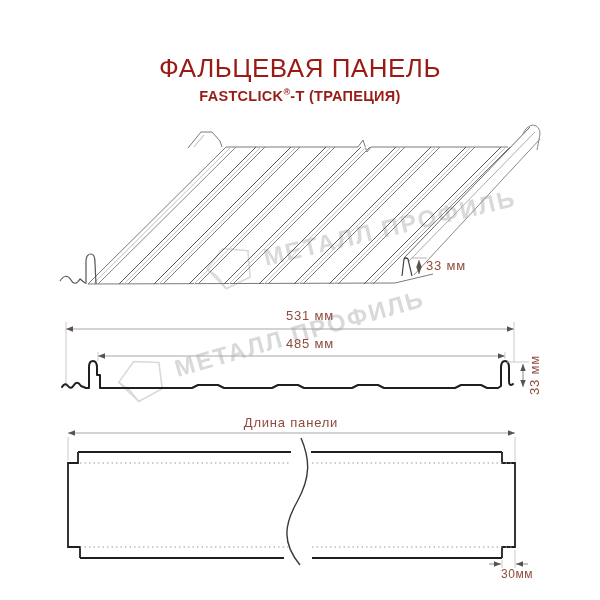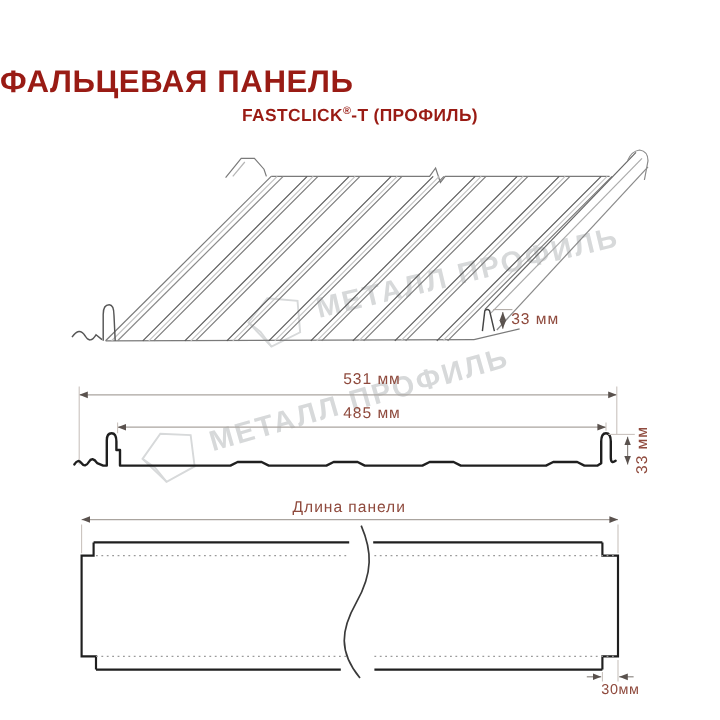--- a/index.html
+++ b/index.html
@@ -1,22 +1,22 @@
 <!DOCTYPE html>
 <html><head>
 <meta charset="utf-8">
 <style>
   html,body{margin:0;padding:0;background:#fff;}
   .stage{
     position:relative;width:600px;height:600px;background:#ffffff;overflow:hidden;
     font-family:"Liberation Sans",sans-serif;
   }
   .title{
-    position:absolute;left:0;right:0;top:53px;text-align:left;
-    font-size:26px;font-weight:bold;letter-spacing:.5px;z-index:3;
+    position:absolute;left:0;right:0;top:53px;text-align:center;
+    font-size:26px;font-weight:normal;letter-spacing:.5px;z-index:3;
   }
   .subtitle{
     position:absolute;left:0;right:0;top:87px;text-align:center;
     font-size:14.5px;font-weight:bold;letter-spacing:.3px;z-index:3;
   }
   .subtitle sup{font-size:9px;vertical-align:super;}
   .wm{
     position:absolute;display:flex;align-items:center;gap:8px;height:46px;
     transform-origin:0 50%;z-index:1;white-space:nowrap;
   }
@@ -120,16 +120,16 @@
 
       <path d="M502,560 L502,568 M515,550 L515,568" fill="none" stroke="#c9c2bd" stroke-width="0.9"></path>
       <path d="M489,564 L501,564" fill="none" stroke="#8f8a86" stroke-width="1" marker-end="url(#arr)"></path>
       <path d="M528,564 L516,564" fill="none" stroke="#8f8a86" stroke-width="1" marker-end="url(#arr)"></path>
       <text x="517" y="578" text-anchor="middle" class="dim-small" style="fill: rgb(143, 74, 61);">30мм</text>
     </g>
   </svg>
 
   <div class="title" style="color: rgb(153, 27, 20);">ФАЛЬЦЕВАЯ ПАНЕЛЬ</div>
   <div class="subtitle" style="color: rgb(153, 27, 20);">
-    <span>FASTCLICK</span><sup>®</sup><span>-T (ПРОФИЛЬ)</span>
+    <span>FASTCLICK</span><sup>®</sup><span>-T (ТРАПЕЦИЯ)</span>
   </div>
 
 </div>
 
 </body></html>

